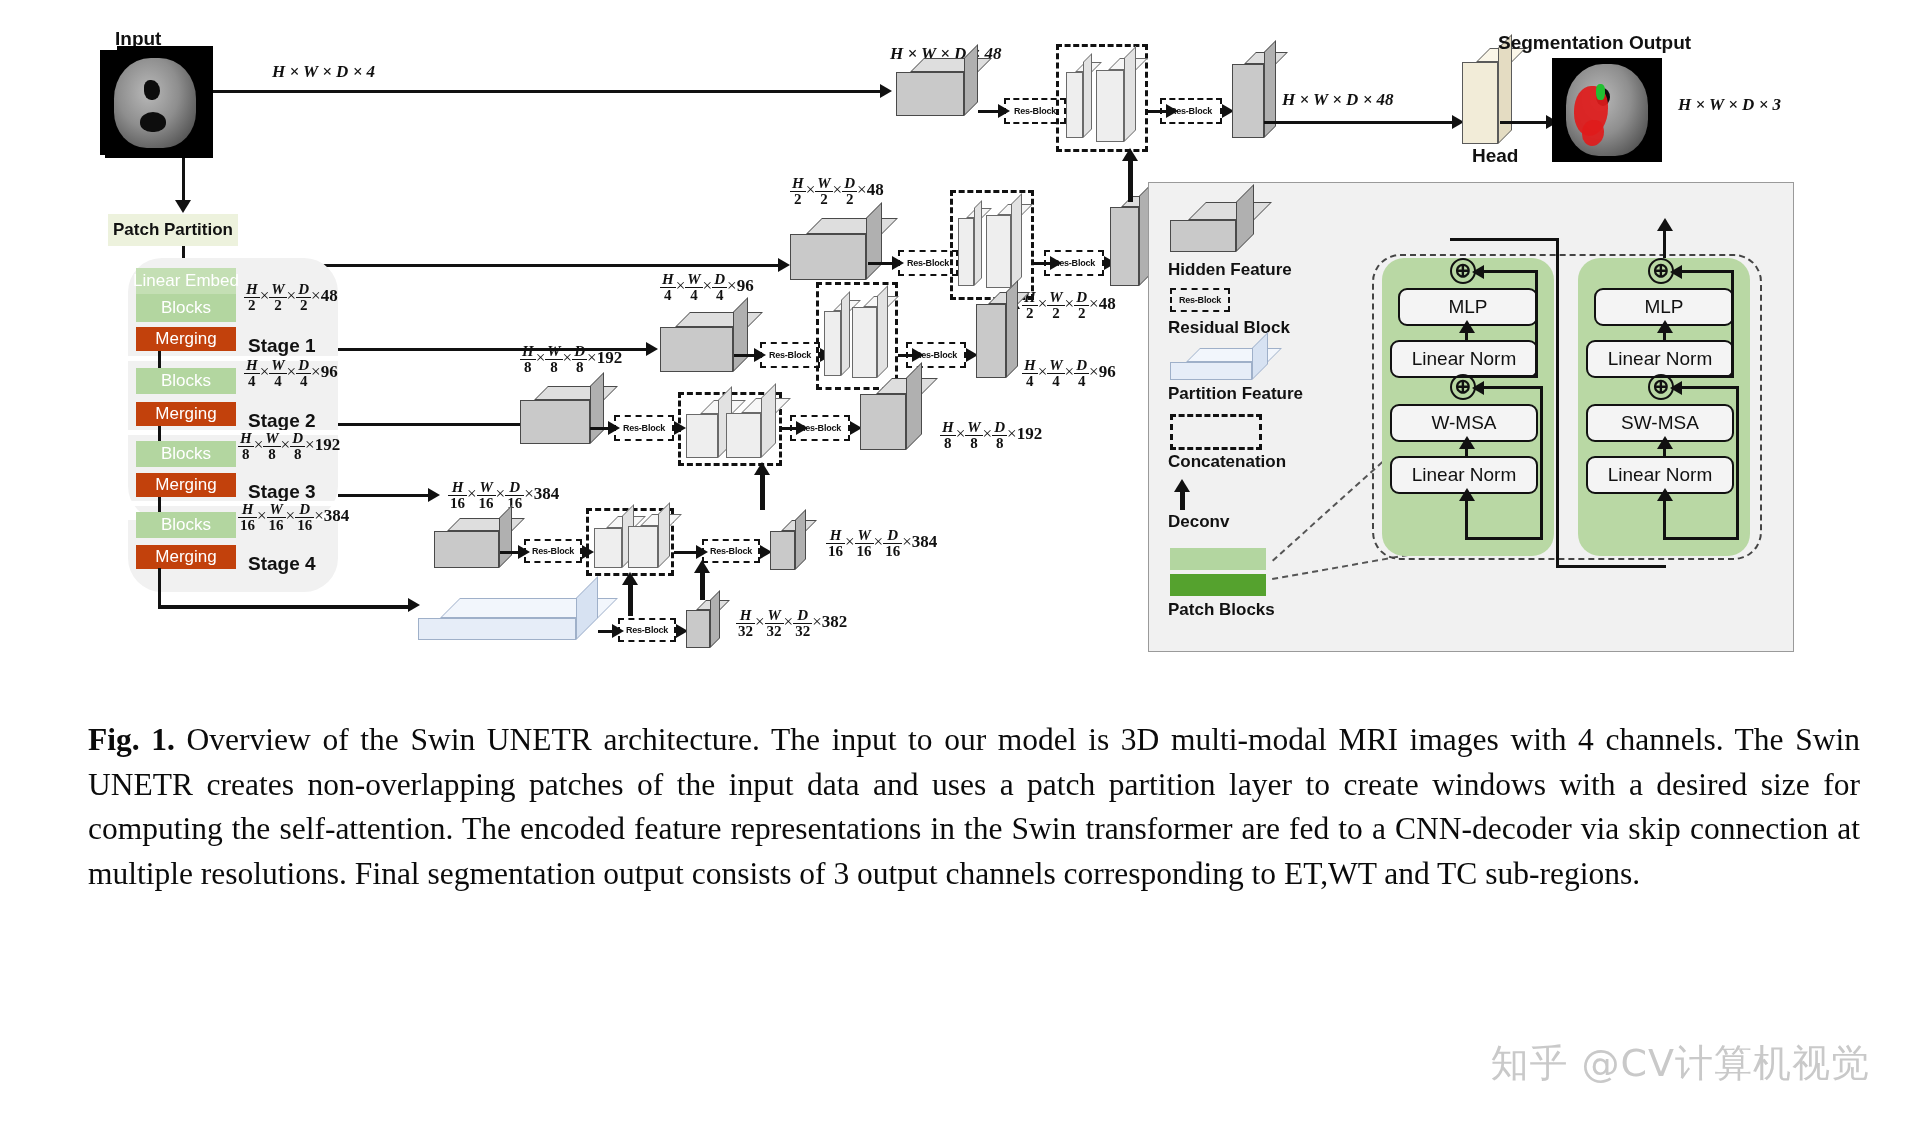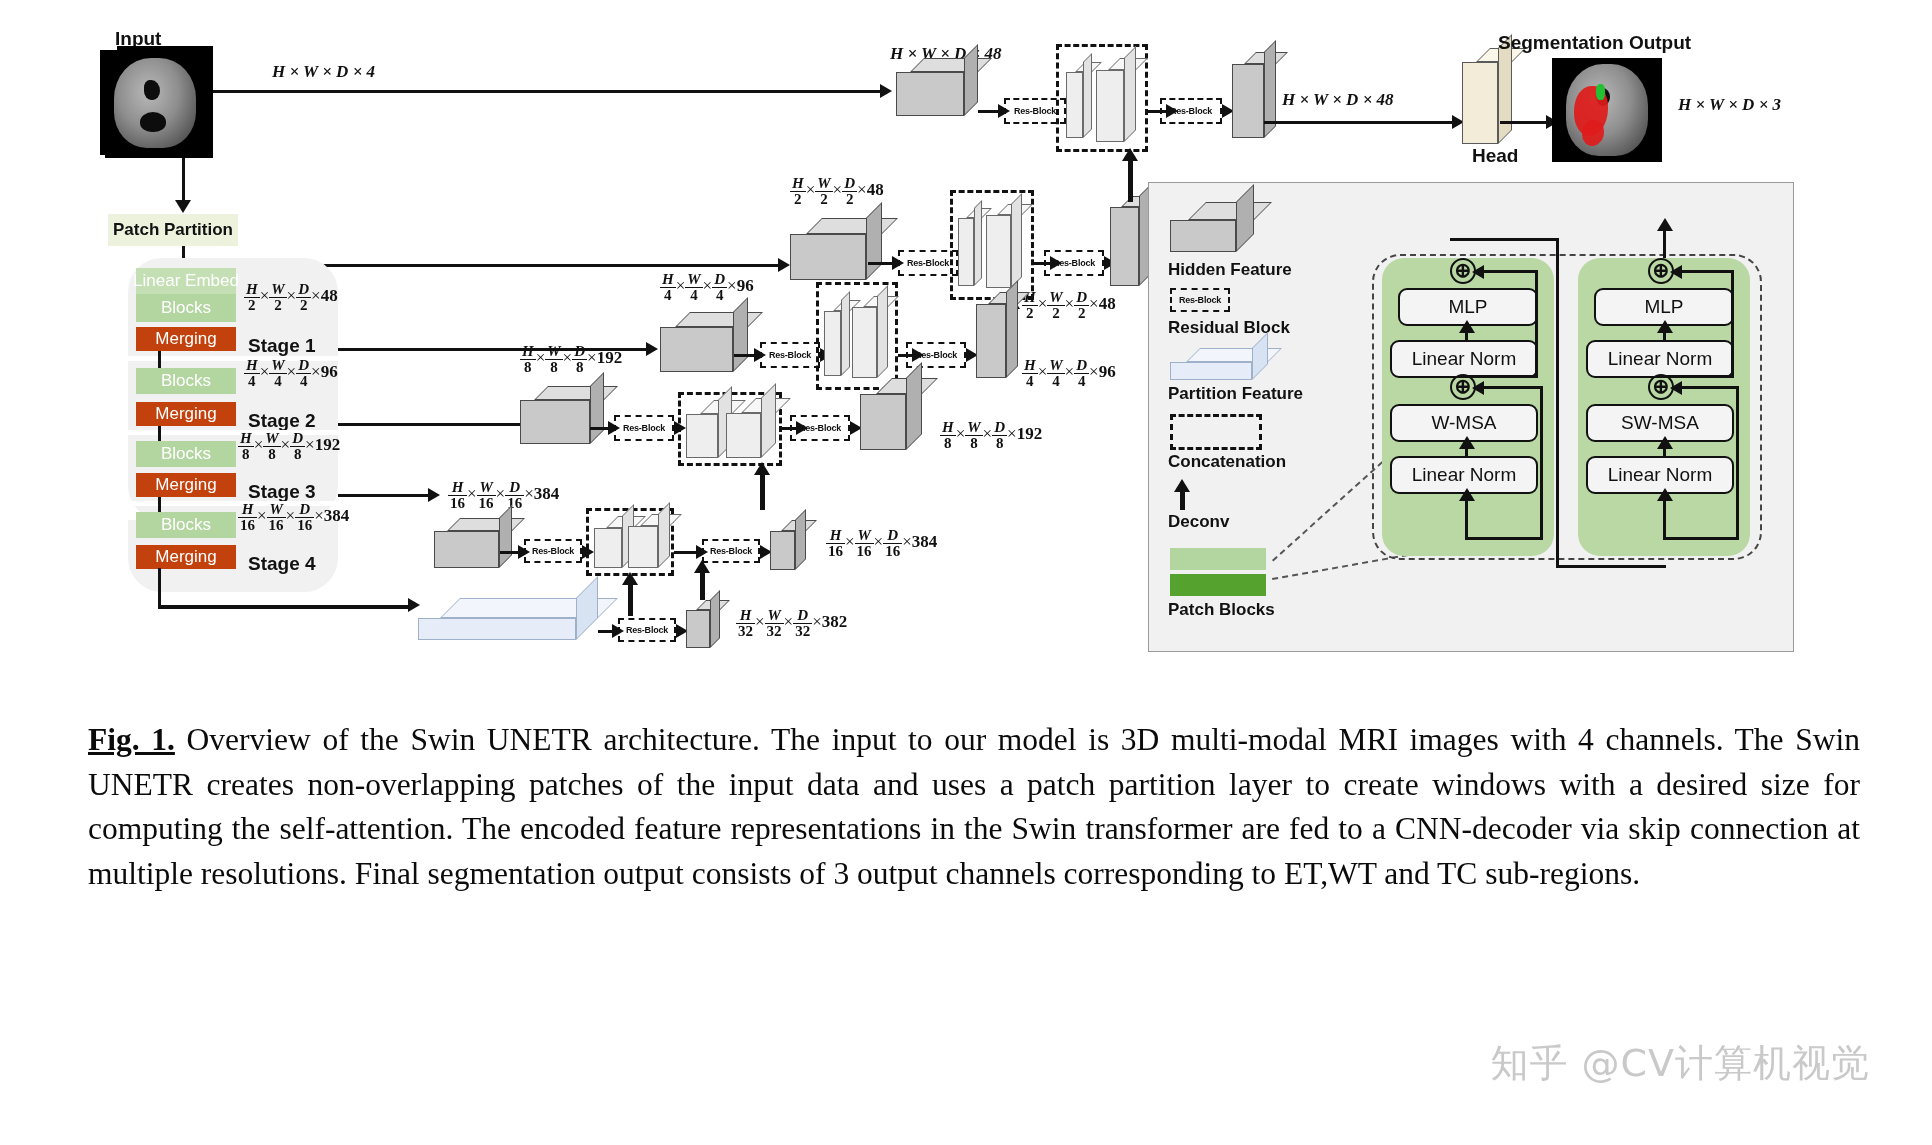--- a/index.html
+++ b/index.html
@@ -109,21 +109,21 @@
   .sw-title { position:absolute; font-weight:bold; font-size:27px; color:#111; }
 
   .dashline { position:absolute; border-top:2.2px dashed #555; transform-origin:0 0; }
 
   
   #caption {
     position:absolute; left:88px; top:718px; width:1772px;
     font-family:"Liberation Serif", serif; font-size:31.5px; line-height:1.42;
     color:#0b0b0b; text-align:justify; text-justify:inter-word;
   }
-  #caption b { font-weight:bold;text-decoration:underline; }
+  #caption b { font-weight:bold; }
   #watermark {
     position:absolute; right:62px; top:1038px;
     font-size:38px; color:#c9c9c9; font-family:"DejaVu Sans", sans-serif;
     white-space:nowrap; letter-spacing:1px;
   }
 </style>
 </head>
 <body>
 
 <div class="fig">

